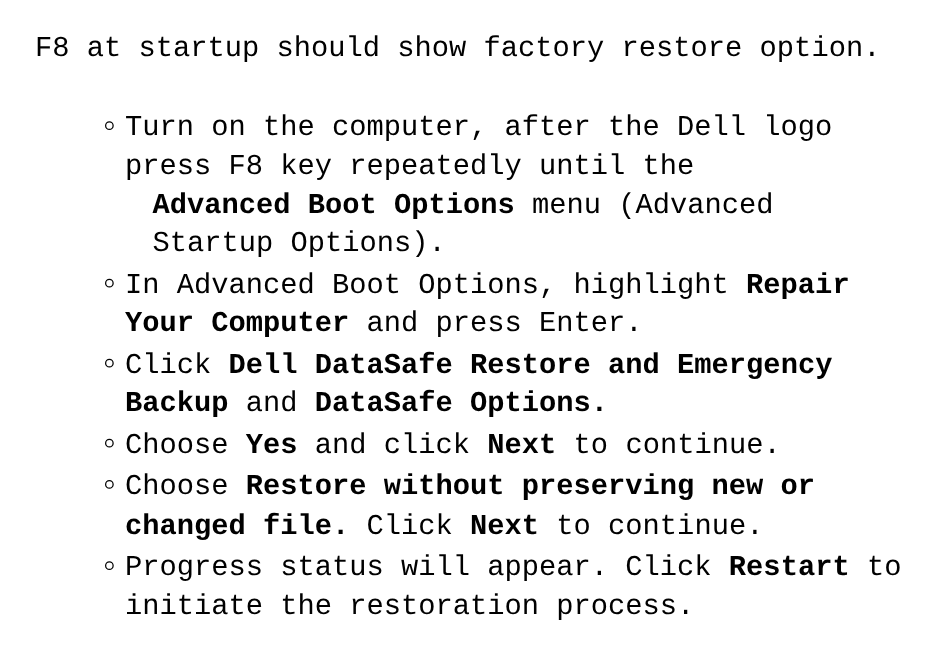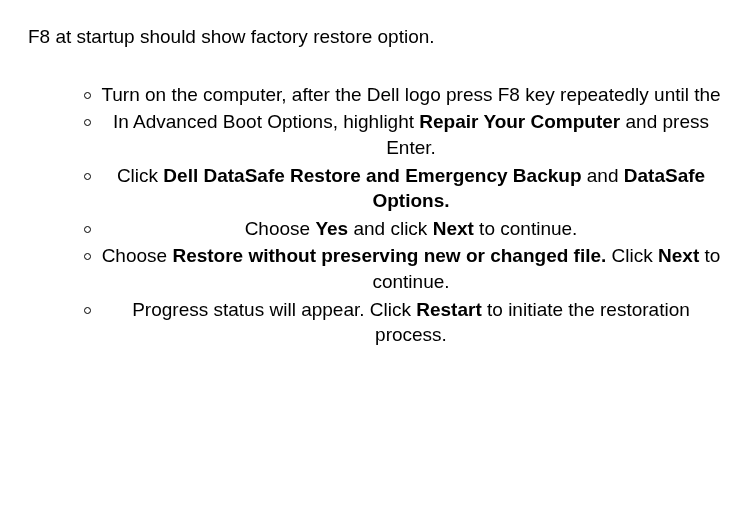--- a/index.html
+++ b/index.html
@@ -6,36 +6,36 @@
     margin: 0;
     padding: 0;
     width: 750px;
     height: 523px;
     background: #fff;
     font-family: "Segoe UI", "Lucida Sans", "Lucida Grande", Arial, sans-serif;
     color: #000;
   }
   .page {
     padding: 24px 28px 0 28px;
-    font-size: 19px;
+    font-size: 23px;
     line-height: 1.35;
+    font-family: Liberation Mono, monospace;
   }
   .para {
     margin: 0 0 14px 0;
   }
   ul.steps {
     margin: 32px 0 0 0;
     padding: 0 0 0 60px;
     list-style: none;
   }
   ul.steps > li {
     position: relative;
     padding-left: 12px;
     margin: 0 0 2px 0;
-    text-align: center;
   }
   ul.steps > li::before {
     content: "";
     position: absolute;
     left: -4px;
     top: 10px;
     width: 5px;
     height: 5px;
     border: 1px solid #000;
     border-radius: 50%;
@@ -49,20 +49,23 @@
 
 <div class="page">
 
   <p class="para">F8 at startup should show factory restore option.</p>
 
 
   <ul class="steps">
 
     <li>
       <span>Turn on the computer, after the Dell logo press F8 key repeatedly until the</span>
+      <span class="indent">
+        <span class="bold">Advanced Boot Options</span><span> menu (Advanced Startup Options).</span>
+      </span>
     </li>
 
     <li>
       <span>In Advanced Boot Options, highlight </span><span class="bold">Repair Your Computer</span><span> and press Enter.</span>
     </li>
 
 
     <li>
       <span>Click </span><span class="bold">Dell DataSafe Restore and Emergency Backup</span><span> and </span><span class="bold">DataSafe Options.</span>
     </li>

